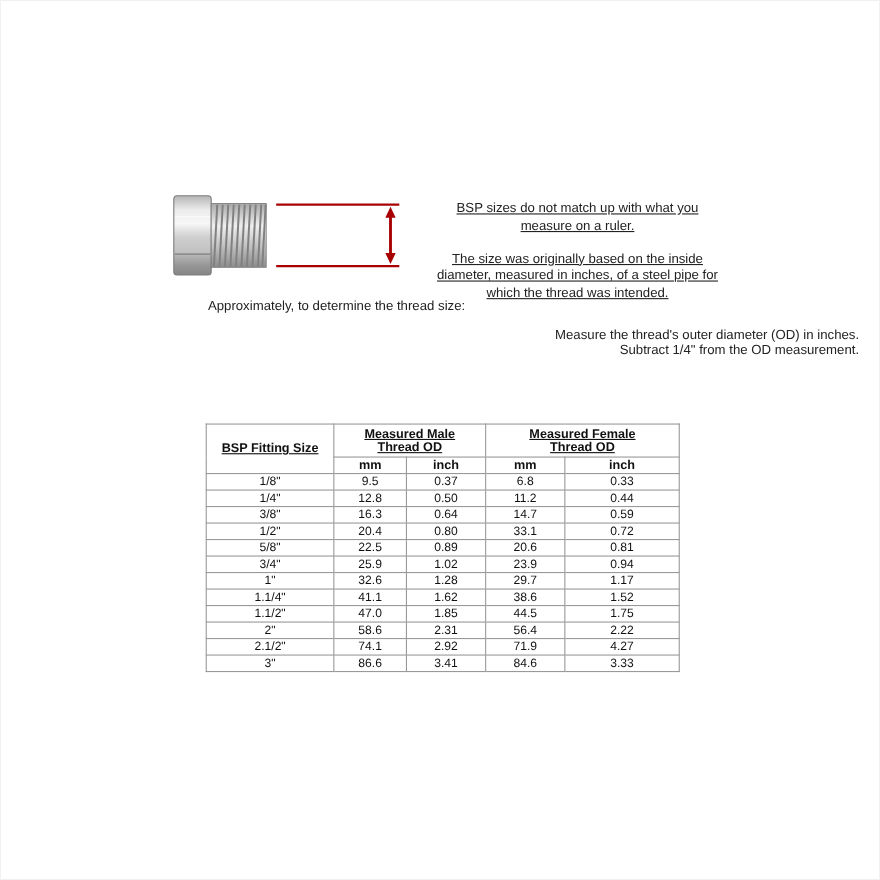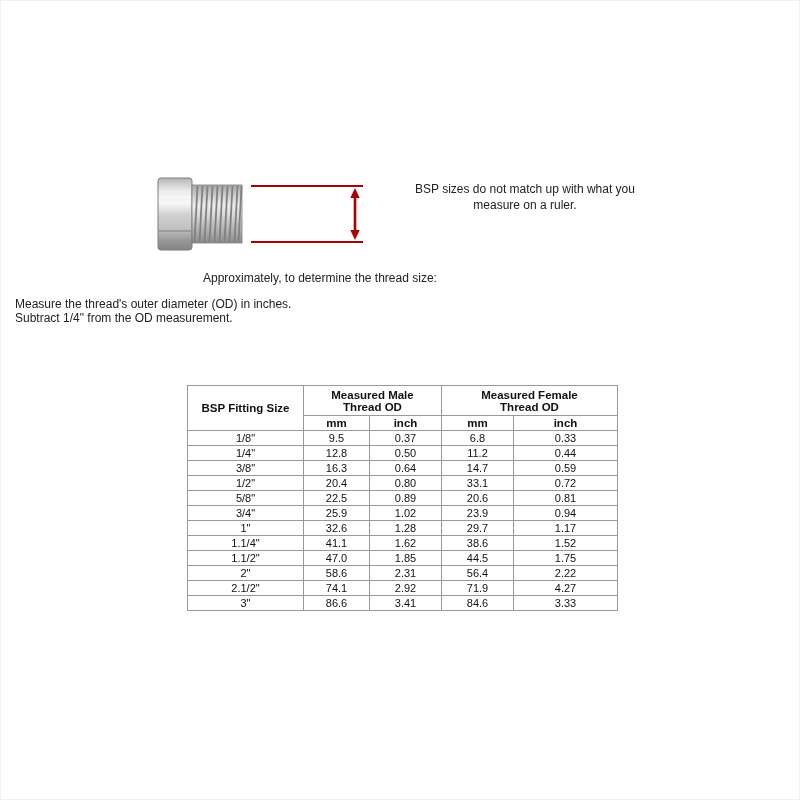--- a/index.html
+++ b/index.html
@@ -13,39 +13,39 @@
   }
 
   
   .top-section { position: absolute; left: 156px; top: 176px; display: flex; align-items: flex-start; }
   .measure-svg { margin-left: 6px; }
   .intro-text {
     margin-left: 18px; width: 268px; text-align: center;
     font-size: 12px; line-height: 1.32; padding-top: 5px; color: #222;
   }
   .intro-text .para2 { margin-top: 14px; }
-  .intro-text p { margin: 0; }
+  .intro-text p { margin: 0; text-decoration: underline; }
 
   
-  .mid-text { position: absolute; left: 14px; top: 270px; width: 780px; font-size: 12px; line-height: 14px; color: #222; }
+  .mid-text { position: absolute; left: 0; top: 270px; width: 780px; font-size: 12px; line-height: 14px; color: #222; }
   .mid-text p { margin: 0; }
   .line-approx { text-align: left; padding-left: 188px; margin-bottom: 12px !important; }
-  .line-center { text-align: left; }
+  .line-center { text-align: right; }
   .gap13 { margin-bottom: 13px !important; }
 
   
   table {
     position: absolute; left: 186px; top: 384px;
     border-collapse: collapse; font-size: 11px; color: #111;
     table-layout: fixed; background: #fff;
   }
   th, td { border: 1px solid #999; text-align: center; padding: 0 3px; overflow: hidden; }
   td { height: 14px; line-height: 14px; }
   th { font-weight: bold; font-size: 11.5px; }
-  .hdr-row1 th { height: 27px; line-height: 12px; padding: 1px 3px; vertical-align: middle; }
+  .hdr-row1 th { height: 27px; line-height: 12px; padding: 1px 3px; vertical-align: middle; text-decoration: underline; }
   .hdr-row2 th { height: 14px; line-height: 13px; }
   .hdr-inner { max-width: 106px; margin: 0 auto; }
 </style>
 </head>
 <body>
 
 <div class="page">
 
   <div class="top-section">
 
@@ -88,20 +88,21 @@
     <svg class="measure-svg" width="122" height="74" viewBox="0 0 122 74">
       <line x1="0" y1="9" x2="112" y2="9" style="stroke:var(--accent,#a80000);stroke-width:2"></line>
       <line x1="0" y1="65" x2="112" y2="65" style="stroke:var(--accent,#a80000);stroke-width:2"></line>
       <line x1="104" y1="18" x2="104" y2="56" style="stroke:var(--accent,#a80000);stroke-width:2.6"></line>
       <polygon points="104,11 99.3,21 108.7,21" style="fill:var(--accent,#a80000)"></polygon>
       <polygon points="104,63 99.3,53 108.7,53" style="fill:var(--accent,#a80000)"></polygon>
     </svg>
 
     <div class="intro-text">
       <p class="para1">BSP sizes do not match up with what you measure on a ruler.</p>
+      <p class="para2">The size was originally based on the inside diameter, measured in inches, of a steel pipe for which the thread was intended.</p>
     </div>
   </div>
 
   <div class="mid-text">
     <p class="line-approx">Approximately, to determine the thread size:</p>
     <p class="line-center">Measure the thread's outer diameter (OD) in inches.</p>
     <p class="line-center gap13">Subtract 1/4" from the OD measurement.</p>
   </div>
 
   <table>

